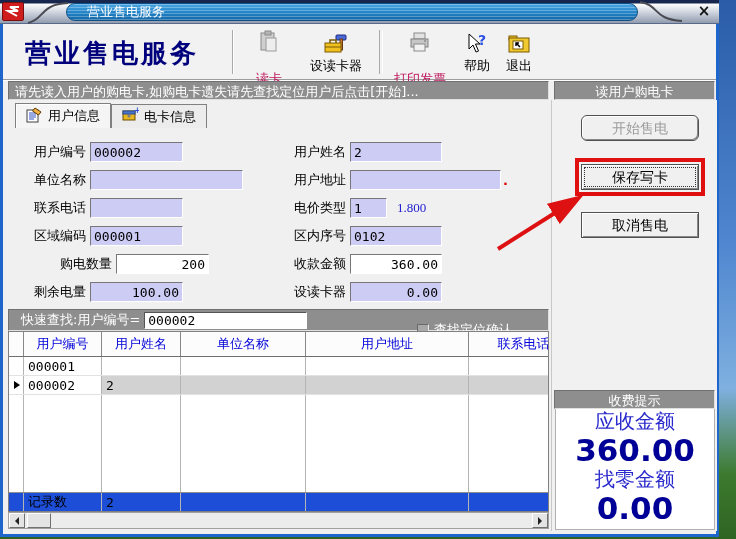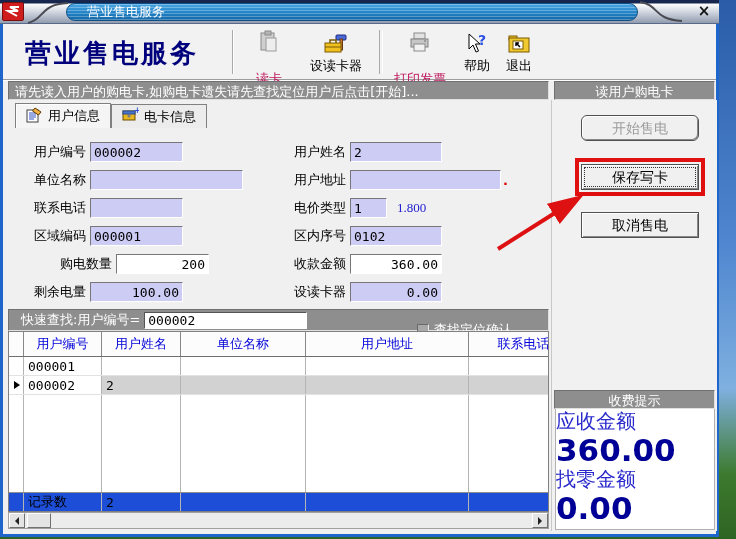--- a/index.html
+++ b/index.html
@@ -113,21 +113,21 @@
   .right-panel { position:absolute; left:548px; top:100px; width:166px; height:431px; background:#f1f1f1;
     border-left:1px solid #c8c8c8; }
   .pbtn { position:absolute; left:29px; width:118px; height:26px; background:#f0f0f0;
     border:1px solid #505050; box-shadow:inset 1px 1px 0 #fff, inset -1px -1px 0 #888;
     font-size:14px; color:#000; text-align:center; line-height:24px; cursor:default;
     font-family:"DejaVu Sans", sans-serif; }
   .pbtn.disabled { color:#9c9c9c;border-radius:6px; }
   .save-wrap { position:absolute; left:23px; top:58px; border:4px solid #e01010; padding:2px; }
   .save-wrap .pbtn { position:static; outline:1px dotted #333; outline-offset:-4px; }
   .fee-area { position:absolute; left:3px; top:308px; width:160px; height:122px; background:#fff;
-    border:1px solid #b0b0b0; text-align:left; }
+    border:1px solid #b0b0b0; text-align:center; }
   .fee-label { color:#2828cc; font-size:20px; line-height:25px; }
   .fee-amount { color:#000096; font-size:31px; font-weight:bold; line-height:33px;
     font-family:"DejaVu Sans", sans-serif; }
 
   
   .arrow-svg { position:absolute; left:478px; top:185px; overflow:visible; pointer-events:none; }
 </style>
 </head>
 <body>
 

